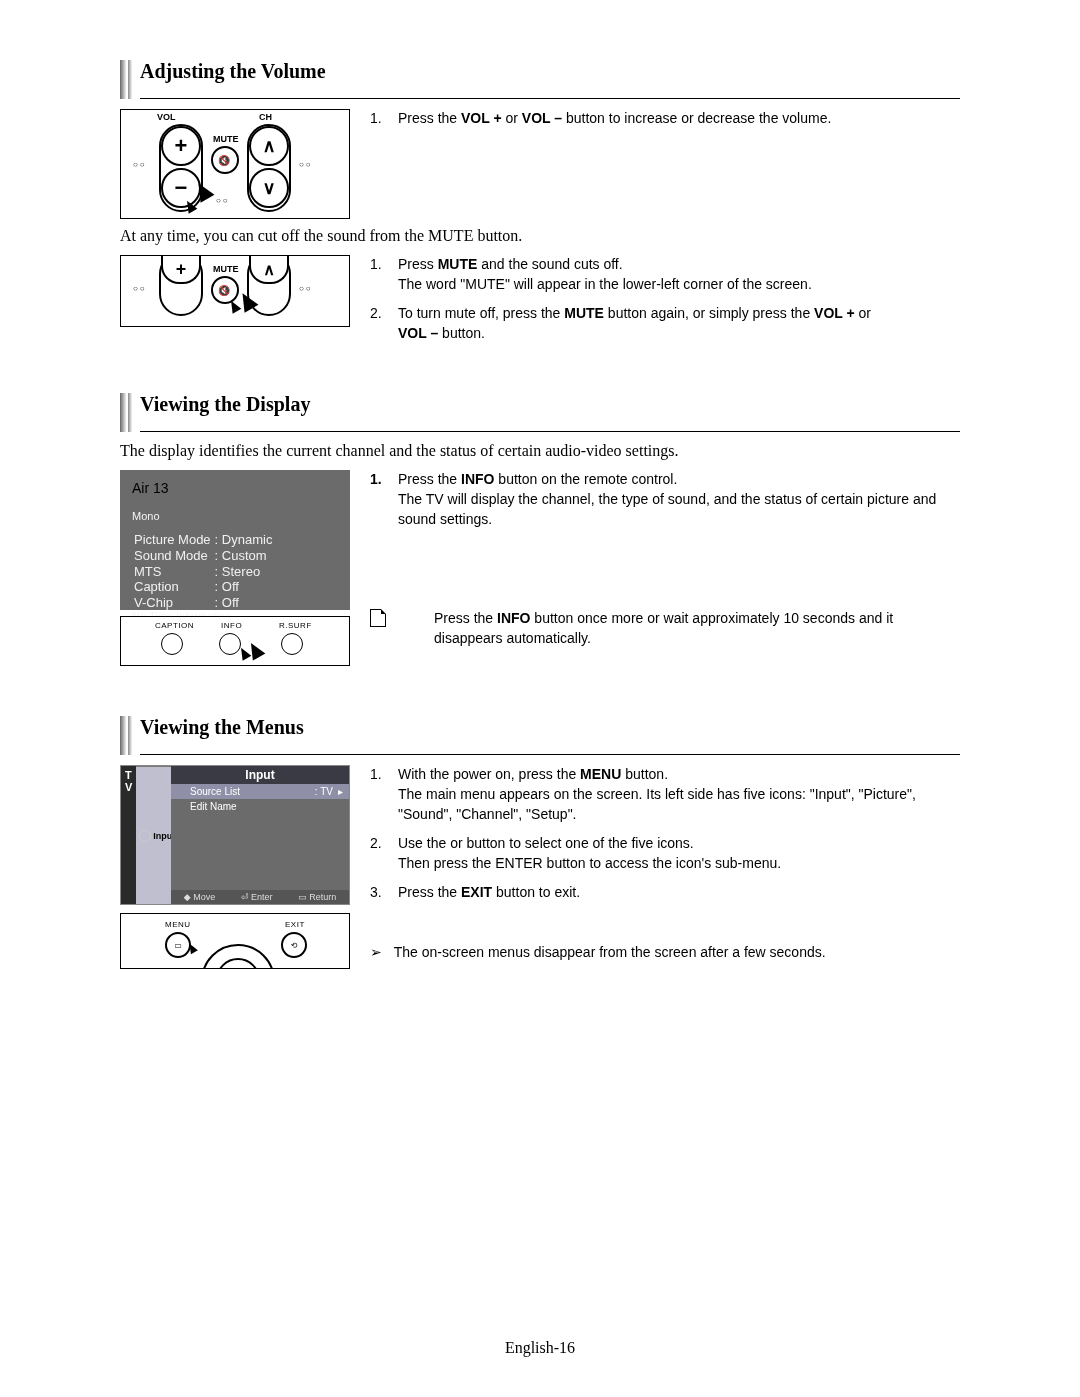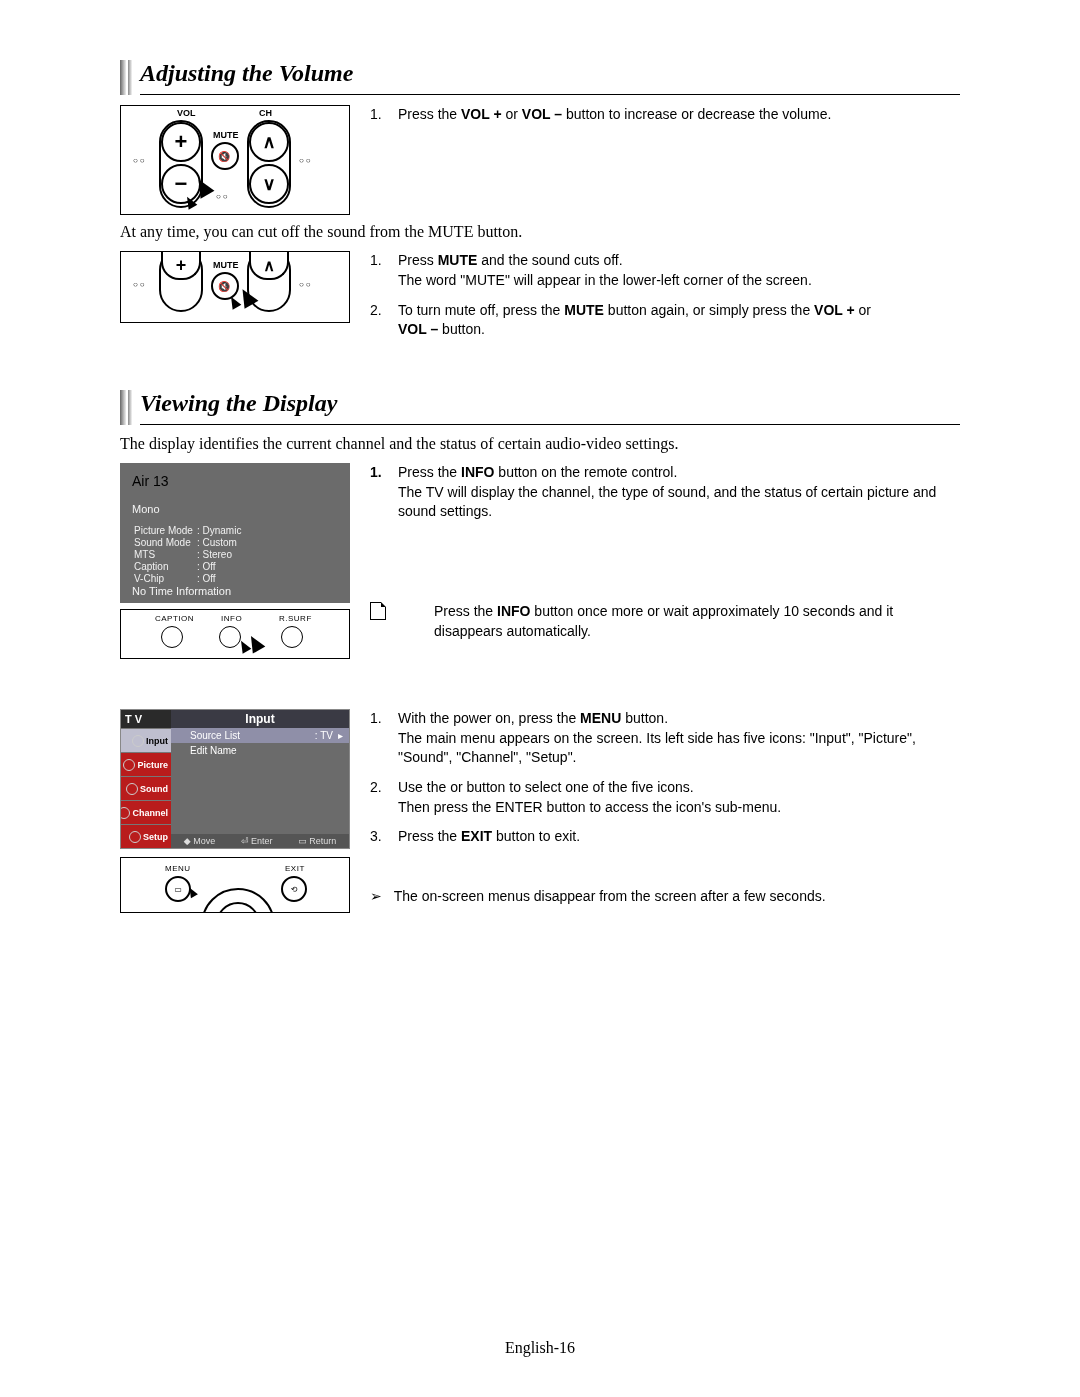--- a/index.html
+++ b/index.html
@@ -32,26 +32,25 @@
   }
   .section-bar2 {
     width: 4px;
     flex-shrink: 0;
     margin-right: 8px;
     background: linear-gradient(to right, #888, #f5f5f5);
   }
   .section-title {
     font-family: "Times New Roman", serif;
     font-weight: bold;
-    font-size: 24px;
+    font-size: 20px;
     border-bottom: 1.5px solid #000;
     flex-grow: 1;
-    padding-bottom: 8px;
+    padding-bottom: 16px;
     line-height: 1.1;
-    font-style: italic;
   }
   .row {
     display: flex;
     gap: 20px;
     margin-bottom: 8px;
   }
   .left-col {
     width: 230px;
     flex-shrink: 0;
   }
@@ -175,21 +174,21 @@
   }
   .info-box .ch {
     color: #000000;
     font-size: 14px;
     margin-bottom: 14px;
   }
   .info-box .mono {
     margin-bottom: 10px;
   }
   .info-box table {
-    font-size: 10px;
+    font-size: 13px;
     color: #f0f0f0;
     border-collapse: collapse;
   }
   .info-box td {
     padding: 0 2px;
     line-height: 1.2;
   }
   .remote-small {
     height: 50px;
     position: relative;
@@ -213,24 +212,24 @@
     background: #f0f0f0;
     border: 1px solid #888;
     box-sizing: border-box;
     overflow: hidden;
     position: relative;
     display: flex;
     font-size: 10px;
   }
   .menu-side {
     width: 50px;
-    background: #b91c1c;
+    background: #a21caf;
     color: #fff;
     display: flex;
-    flex-direction: column;
+    flex-direction: row;
     font-size: 9px;
   }
   .menu-side .tv {
     background: #2a2a2a;
     font-weight: bold;
     text-align: left;
     padding: 3px 4px;
     font-size: 11px;
   }
   .menu-side .item {
@@ -339,21 +338,21 @@
       <div class="section-bar"></div>
       <div class="section-bar2"></div>
       <div class="section-title">Adjusting the Volume</div>
     </div>
 
     <div class="row">
       <div class="left-col">
 
         <div class="remote-box remote1">
           <div class="vol-cluster">
-            <span class="lbl" style="left:56px;top:2px;text-align:right;">VOL</span>
+            <span class="lbl" style="left:36px;top:2px;text-align:right;">VOL</span>
             <span class="lbl" style="left:138px;top:2px;">CH</span>
             <div class="pill" style="left:38px;top:14px;width:40px;height:84px;"></div>
             <div class="pill" style="left:126px;top:14px;width:40px;height:84px;"></div>
             <div class="round-btn" style="left:40px;top:16px;width:36px;height:36px;font-size:22px;">+</div>
             <div class="round-btn" style="left:40px;top:58px;width:36px;height:36px;font-size:22px;">−</div>
             <div class="round-btn" style="left:128px;top:16px;width:36px;height:36px;font-size:18px;">∧</div>
             <div class="round-btn" style="left:128px;top:58px;width:36px;height:36px;font-size:18px;">∨</div>
             <span class="lbl" style="left:92px;top:24px;">MUTE</span>
             <div class="mute-circ" style="left:90px;top:36px;">🔇</div>
             <span class="dots" style="left:12px;top:50px;">○○</span>
@@ -482,20 +481,25 @@
           <span class="note-icon"></span>
           <span style="font-size:14px;line-height:1.4;margin-left:36px;">
             <span>Press the </span><b>INFO</b><span> button once more or wait approximately 10 seconds and it disappears automatically.</span>
           </span>
         </div>
       </div>
     </div>
   </div>
 
   <div class="section" style="margin-top:50px;">
+    <div class="section-header">
+      <div class="section-bar"></div>
+      <div class="section-bar2"></div>
+      <div class="section-title">Viewing the Menus</div>
+    </div>
 
     <div class="row">
       <div class="left-col">
         <div class="menu-box">
           <div class="menu-side">
             <div class="tv">T V</div>
             <div class="item active">
                 <span class="icon-dot"></span>
                 <b>Input</b>
               </div>

